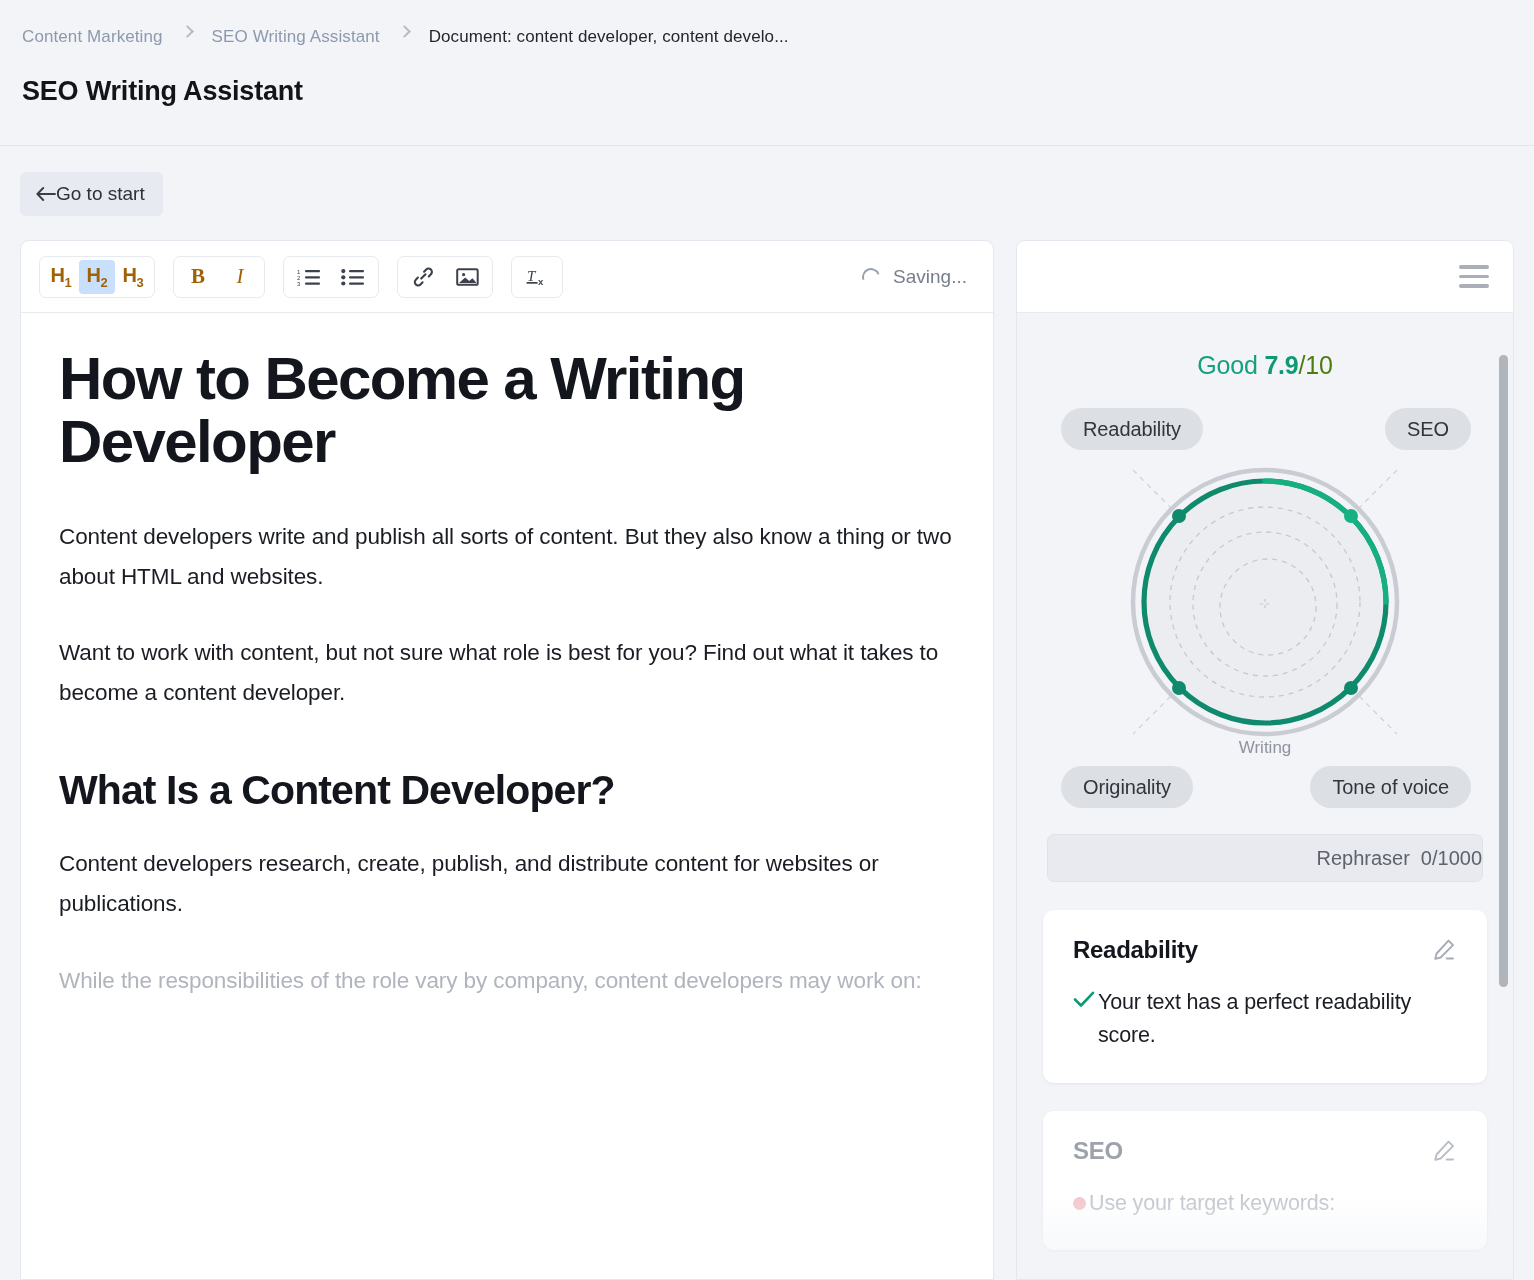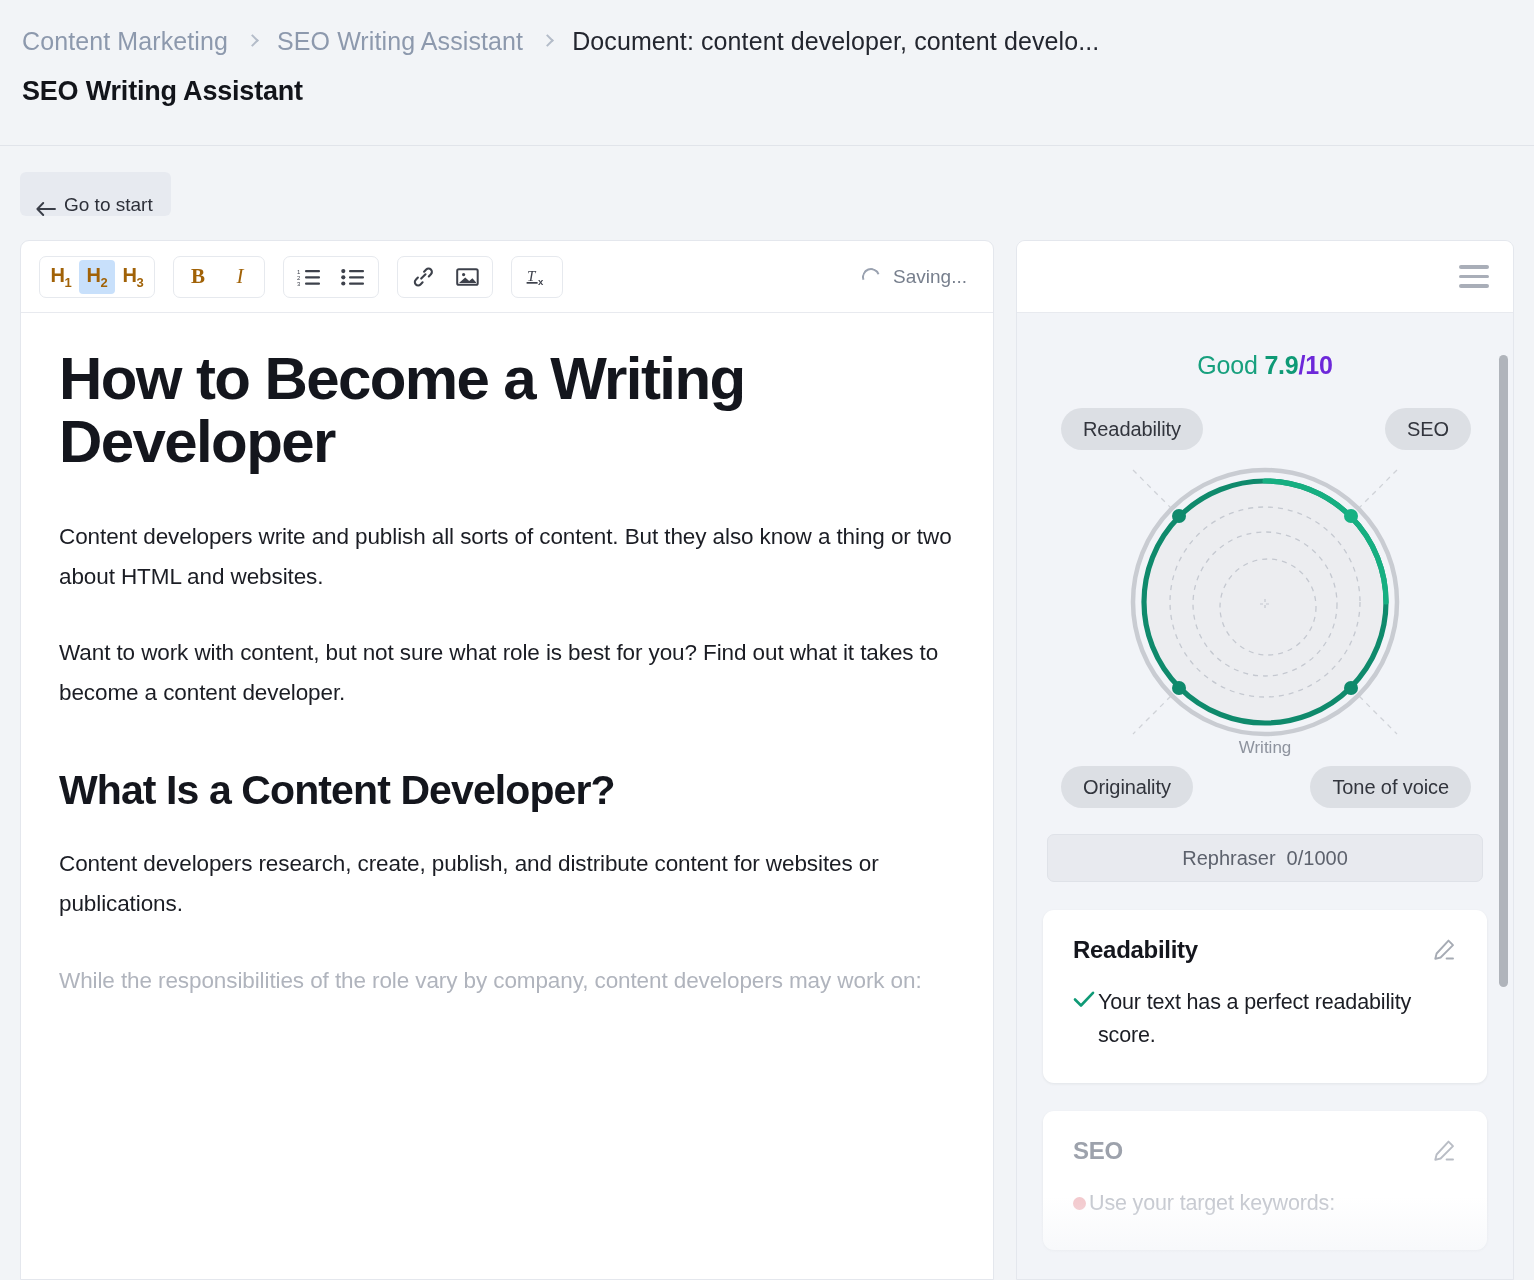--- a/index.html
+++ b/index.html
@@ -11,40 +11,40 @@
   }
 
   
   .topbar {
     position: absolute; left: 0; top: 0; width: 1534px; height: 146px;
     background: #f2f4f7;
     border-bottom: 1px solid #e1e4ea;
   }
   .breadcrumb {
     position: absolute; left: 22px; top: 27px;
-    display: flex; align-items: center; gap: 4px;
-    font-size: 25px; color: #8e9aaf; letter-spacing: 0.1px;
+    display: flex; gap: 4px;
+    font-size: 17px; color: #8e9aaf; letter-spacing: 0.1px;
   }
   .crumb { color: #8d99ad; white-space: nowrap; }
   .crumb.active { color: #23262f; }
   .chev {
     width: 9px; height: 9px; display: inline-block;
     border-right: 2px solid #b4bcc9; border-bottom: 2px solid #b4bcc9;
     transform: rotate(-45deg); margin: 0 16px 2px 16px;
   }
   .page-title {
     position: absolute; left: 22px; top: 76px;
     font-size: 27px; font-weight: 700; color: #12141a; letter-spacing: -0.2px;
   }
 
   
   .goto-start {
     position: absolute; left: 20px; top: 172px;
     height: 44px; padding: 0 18px 0 16px;
-    display: flex; align-items: flex-end; gap: 8px;
+    display: flex; align-items: center; gap: 0;
     background: #e7eaf0; border: none; border-radius: 6px;
     font-family: inherit; font-size: 19px; color: #2d3039; font-weight: 400;
     cursor: pointer;
   }
   .arrow-left { display: block; width: 20px; height: 14px; }
 
   
   .editor-card {
     position: absolute; left: 20px; top: 240px;
     width: 974px; height: 1040px;
@@ -131,21 +131,21 @@
   .burger span { display:block; height: 3.5px; background: #a9aeb8; border-radius: 2px; }
 
   .panel-body { position: relative; height: calc(100% - 72px); }
 
   .score-line {
     text-align: center; margin-top: 38px;
     font-size: 25px; letter-spacing: -0.2px;
   }
   .score-good { color: #18a07e; }
   .score-num { color: #0f9a76; font-weight: 700; }
-  .score-den { color: #6d28d9; font-weight: bold; }
+  .score-den { color: #4d7c0f; }
 
   .chip-row { position: relative; height: 44px; margin-top: 28px; }
   .chip {
     position: absolute; top: 0; height: 42px;
     display: flex; align-items: center; justify-content: center;
     padding: 0 22px; border-radius: 21px;
     background: #dcdfe4; color: #32353d;
     font-size: 20px; letter-spacing: -0.1px; cursor: pointer;
   }
   .chip.tl { left: 44px; }
@@ -156,21 +156,21 @@
   .radar-wrap { position: relative; height: 318px; margin-top: 2px; }
   .radar-wrap svg { position: absolute; left: 50%; top: 0; transform: translateX(-50%); }
   .target-lbl {
     position: absolute; left: 50%; transform: translateX(-50%);
     top: 284px; font-size: 17px; color: #8e939e;
   }
 
   .rephraser {
     margin: 24px 30px 0 30px; height: 48px;
     background: #e8eaef; border: 1px solid #dfe2e8; border-radius: 7px;
-    display: flex; align-items: center; justify-content: center; gap: 11px;
+    display: flex; align-items: center; justify-content: flex-end; gap: 11px;
     font-size: 20px; color: #5d626d; cursor: pointer;
   }
 
   .card {
     margin: 28px 26px 0 26px;
     background: #fff; border-radius: 11px; padding: 26px 30px 30px 30px;
     box-shadow: 0 1px 3px rgba(20,24,35,0.07);
   }
   .card-head {
     display: flex; align-items: center; justify-content: space-between;

